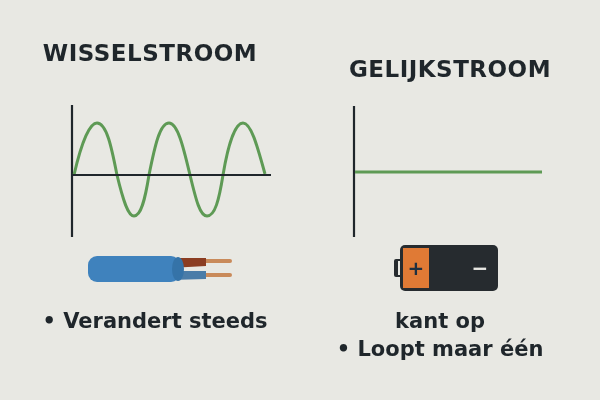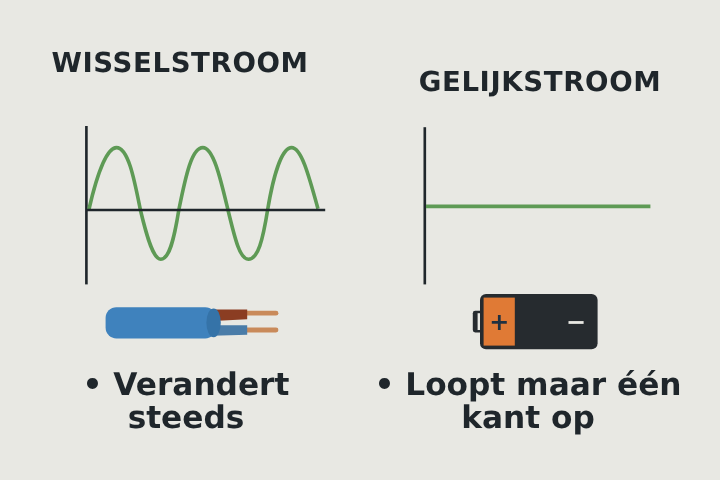--- a/index.html
+++ b/index.html
@@ -12,21 +12,21 @@
   }
   .title {
     position:absolute; text-align:center; font-weight:bold;
     font-size:23px; line-height:30px; letter-spacing:0.5px;
   }
   .title.left { left:30px; width:240px; top:38px; }
   .title.right { left:320px; width:260px; top:38px;margin-top:16px; }
   .graph { position:absolute; }
   .caption {
     position:absolute; text-align:center; font-weight:bold;
-    font-size:26px; line-height:28px;
+    font-size:21px; line-height:28px;
   }
   .caption.left { left:30px; width:250px; top:307px; }
   .caption.right { left:310px; width:260px; top:307px; }
 </style>
 </head>
 <body>
 
 <div class="title left">
   <div>WISSELSTROOM</div>
 </div>
@@ -62,15 +62,15 @@
   <rect x="23" y="13" width="26" height="40" fill="#e07a35"></rect>
   <text x="36" y="40" text-anchor="middle" font-family="DejaVu Sans, sans-serif" font-weight="bold" font-size="20" fill="#1f3040">+</text>
   <text x="100" y="40" text-anchor="middle" font-family="DejaVu Sans, sans-serif" font-weight="bold" font-size="20" fill="#e8e8e3">−</text>
 </svg>
 
 <div class="caption left">
   <div>• Verandert steeds</div>
 </div>
 
 <div class="caption right">
+  <div>kant op</div>
   <div>• Loopt maar één</div>
-  <div>kant op</div>
 </div>
 
 </body></html>

